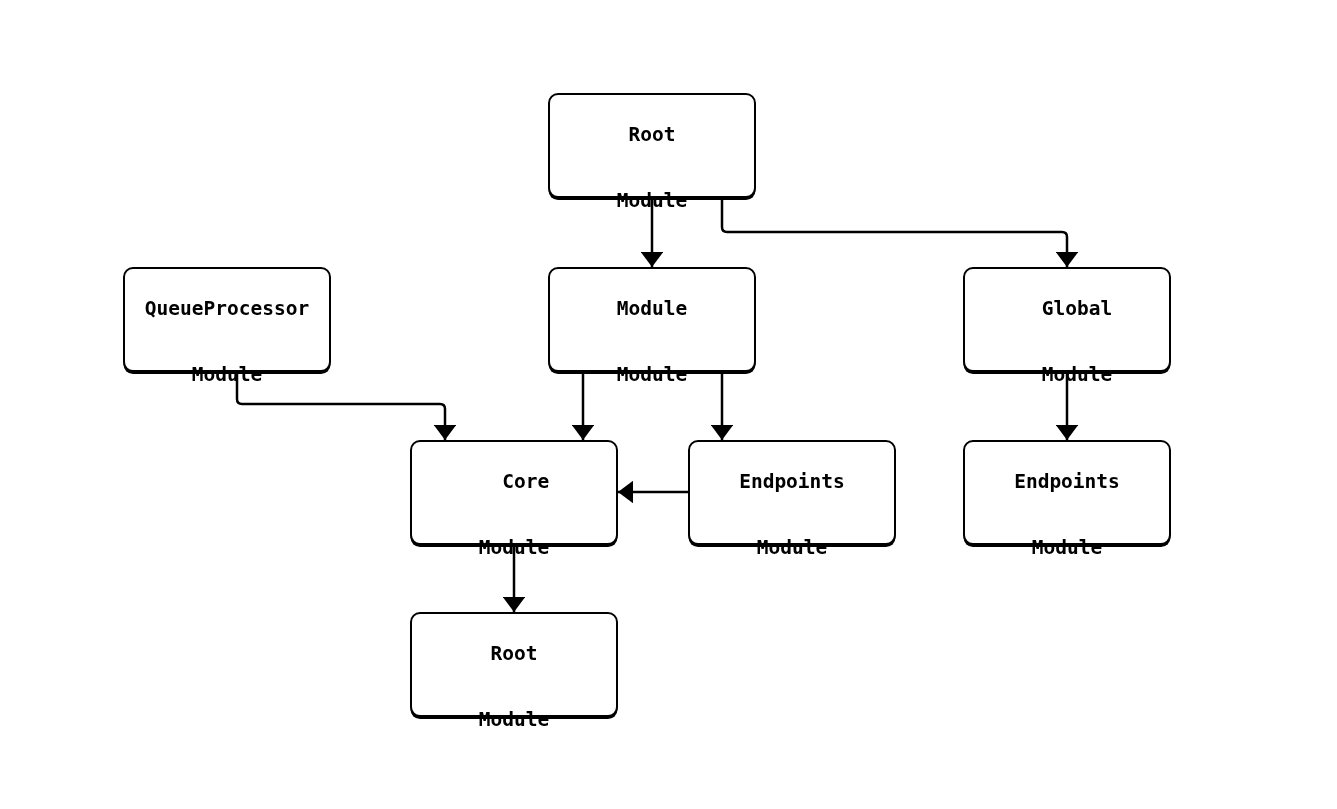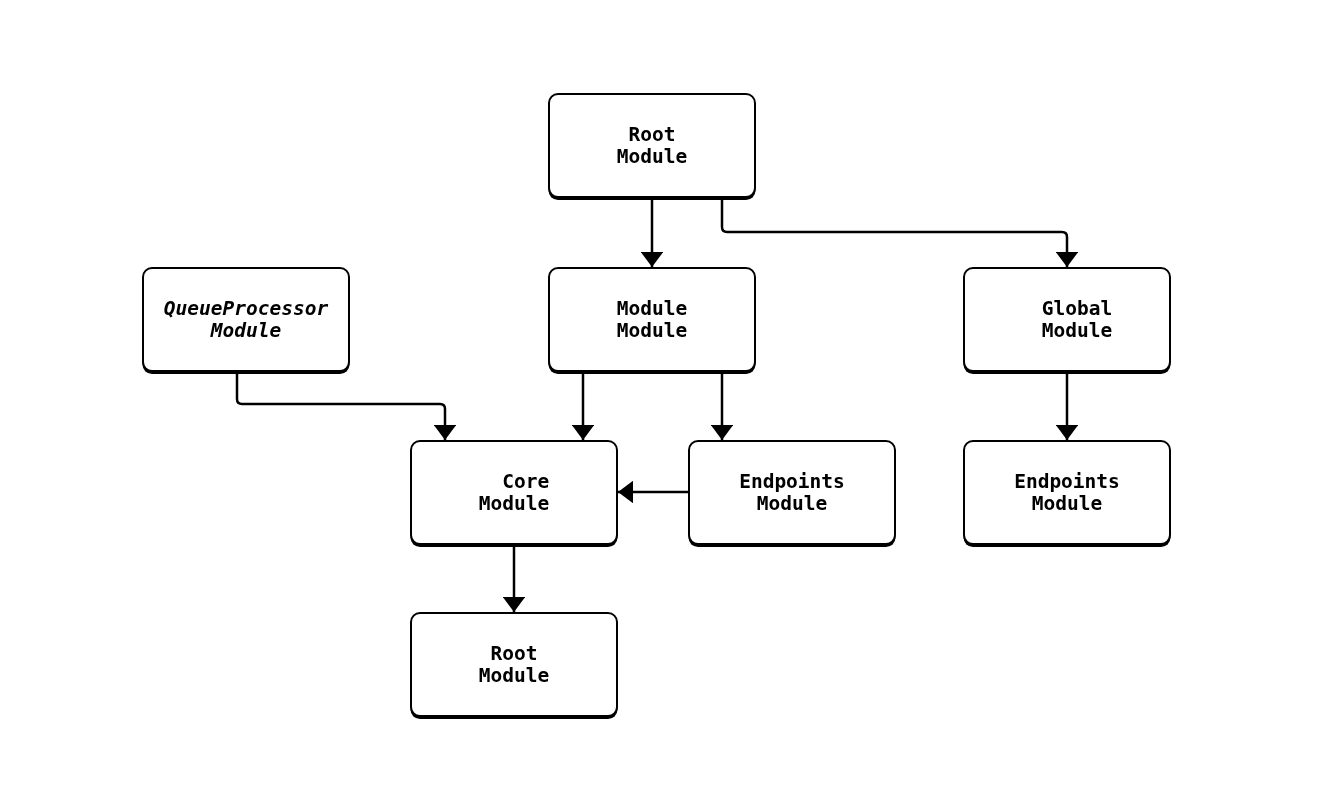--- a/index.html
+++ b/index.html
@@ -41,24 +41,24 @@
     justify-content: center;
     text-align: center;
   }
   .node .label {
     font-size: 19.5px;
     line-height: 22px;
     font-weight: bold;
     color: #000000;
     white-space: nowrap;
   }
-  .node .label span { display: block; }
+  .node .label span { display: block; margin-top: 44px; }
 
   .node-root          { left: 548px;  top: 93px;  }
-  .node-queueprocessor{ left: 142px;  top: 267px; font-style: italic; }
+  .node-queueprocessor{ left: 123px;  top: 267px; }
   .node-server        { left: 548px;  top: 267px; }
   .node-global        { left: 963px;  top: 267px; padding-left: 20px; }
   .node-core          { left: 410px;  top: 440px; text-align: right; }
   .node-endpoints     { left: 688px;  top: 440px; }
   .node-repository    { left: 963px;  top: 440px; }
   .node-queue         { left: 410px;  top: 612px; }
 </style>
 </head>
 <body>
 

